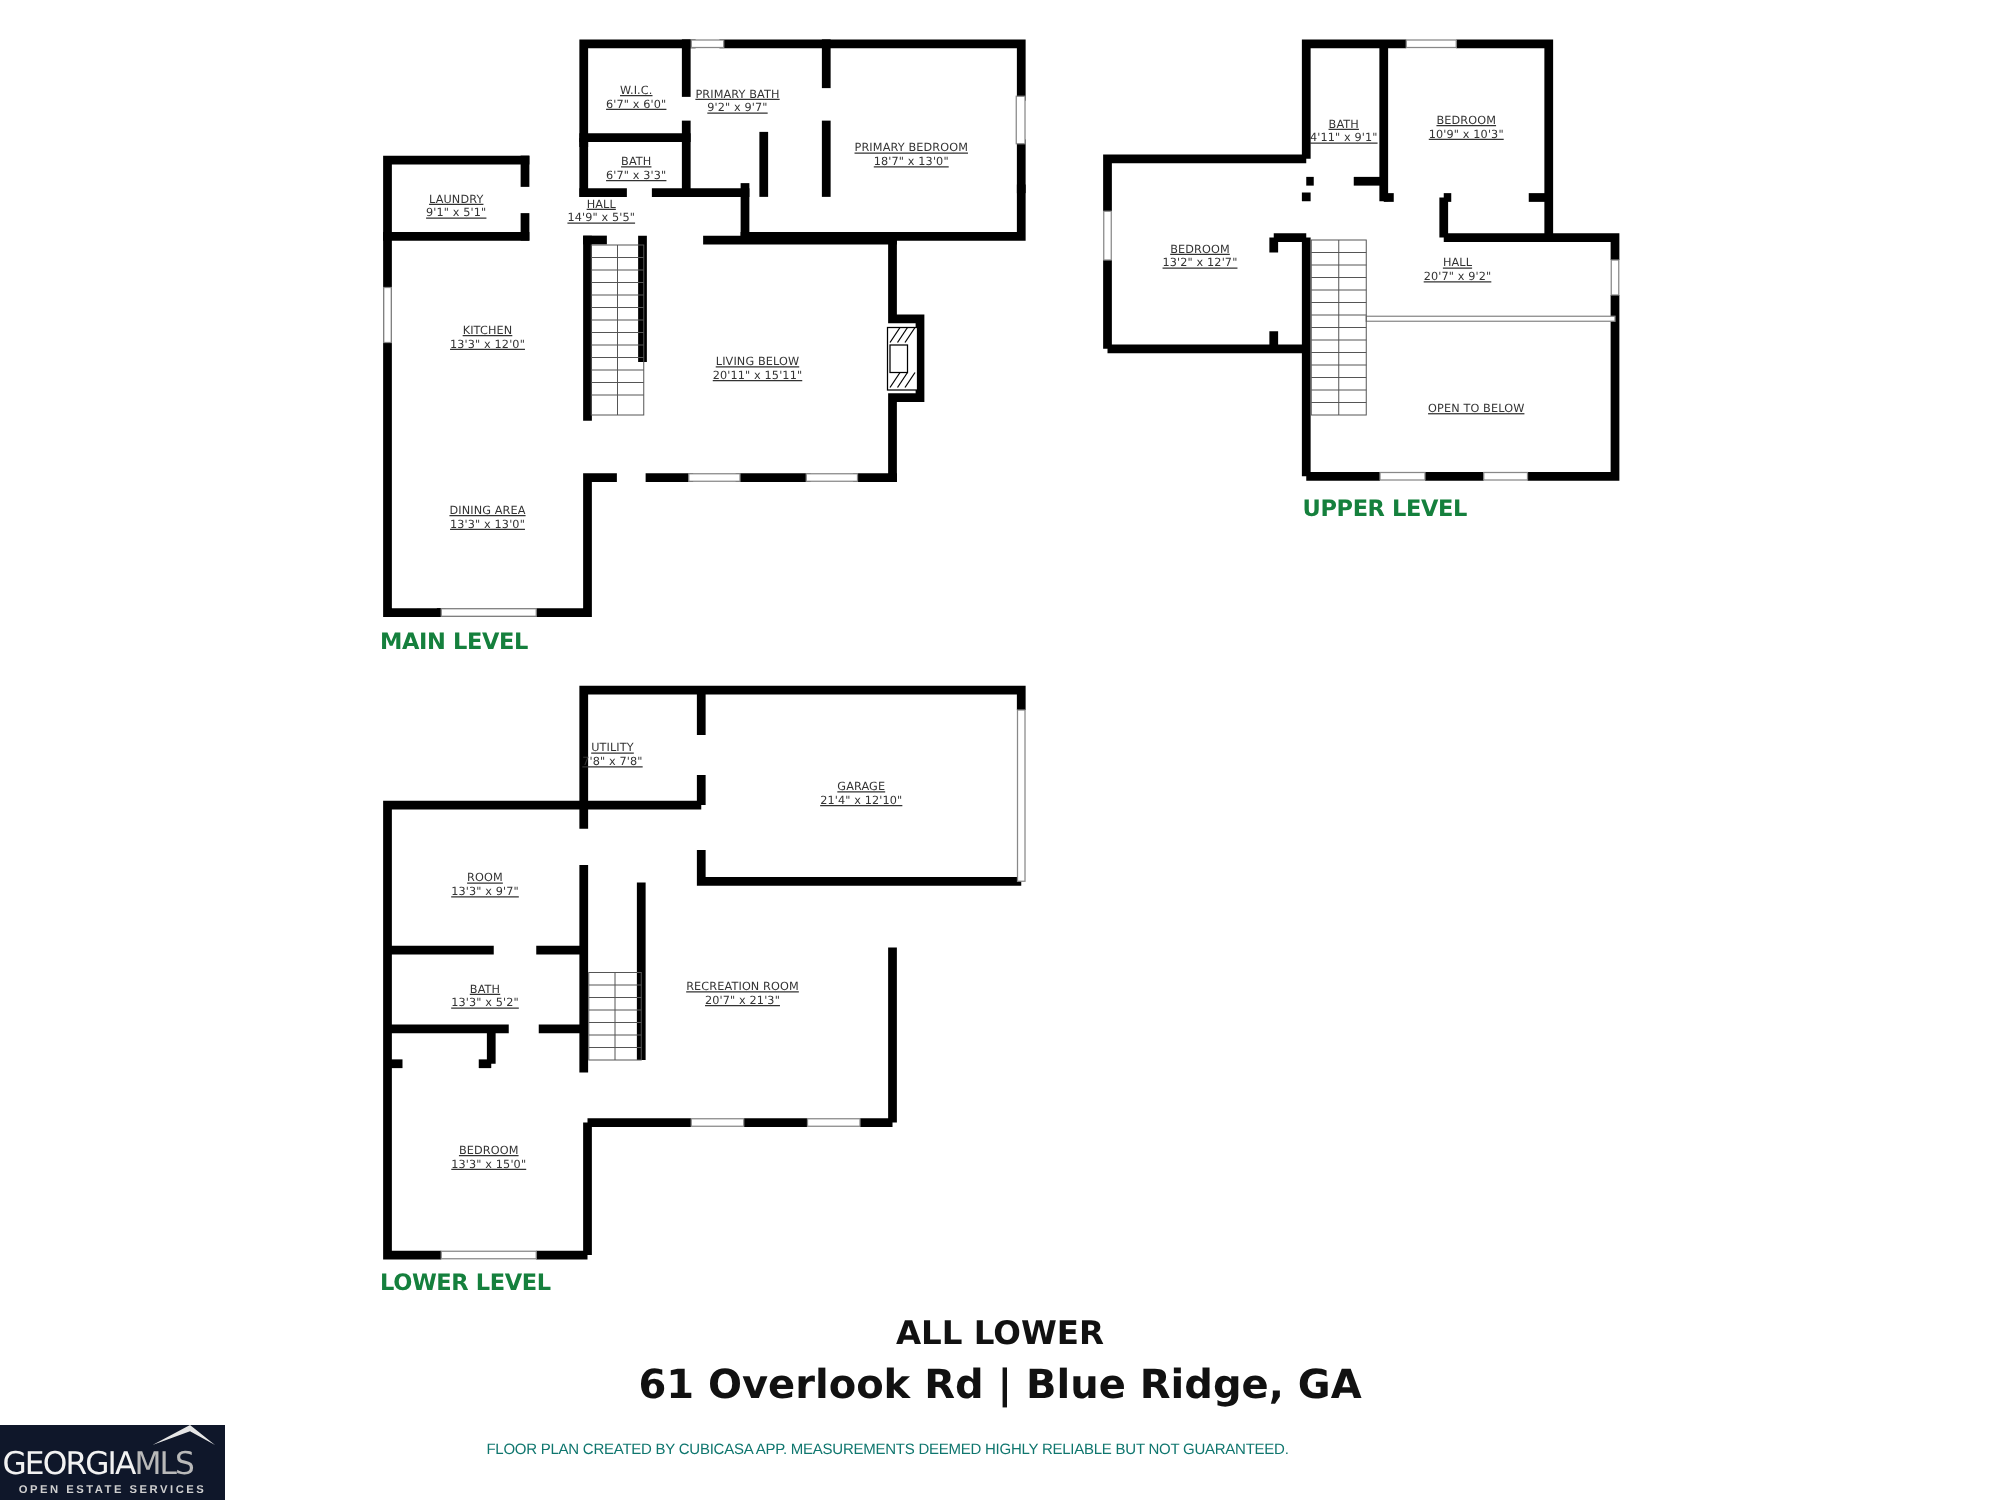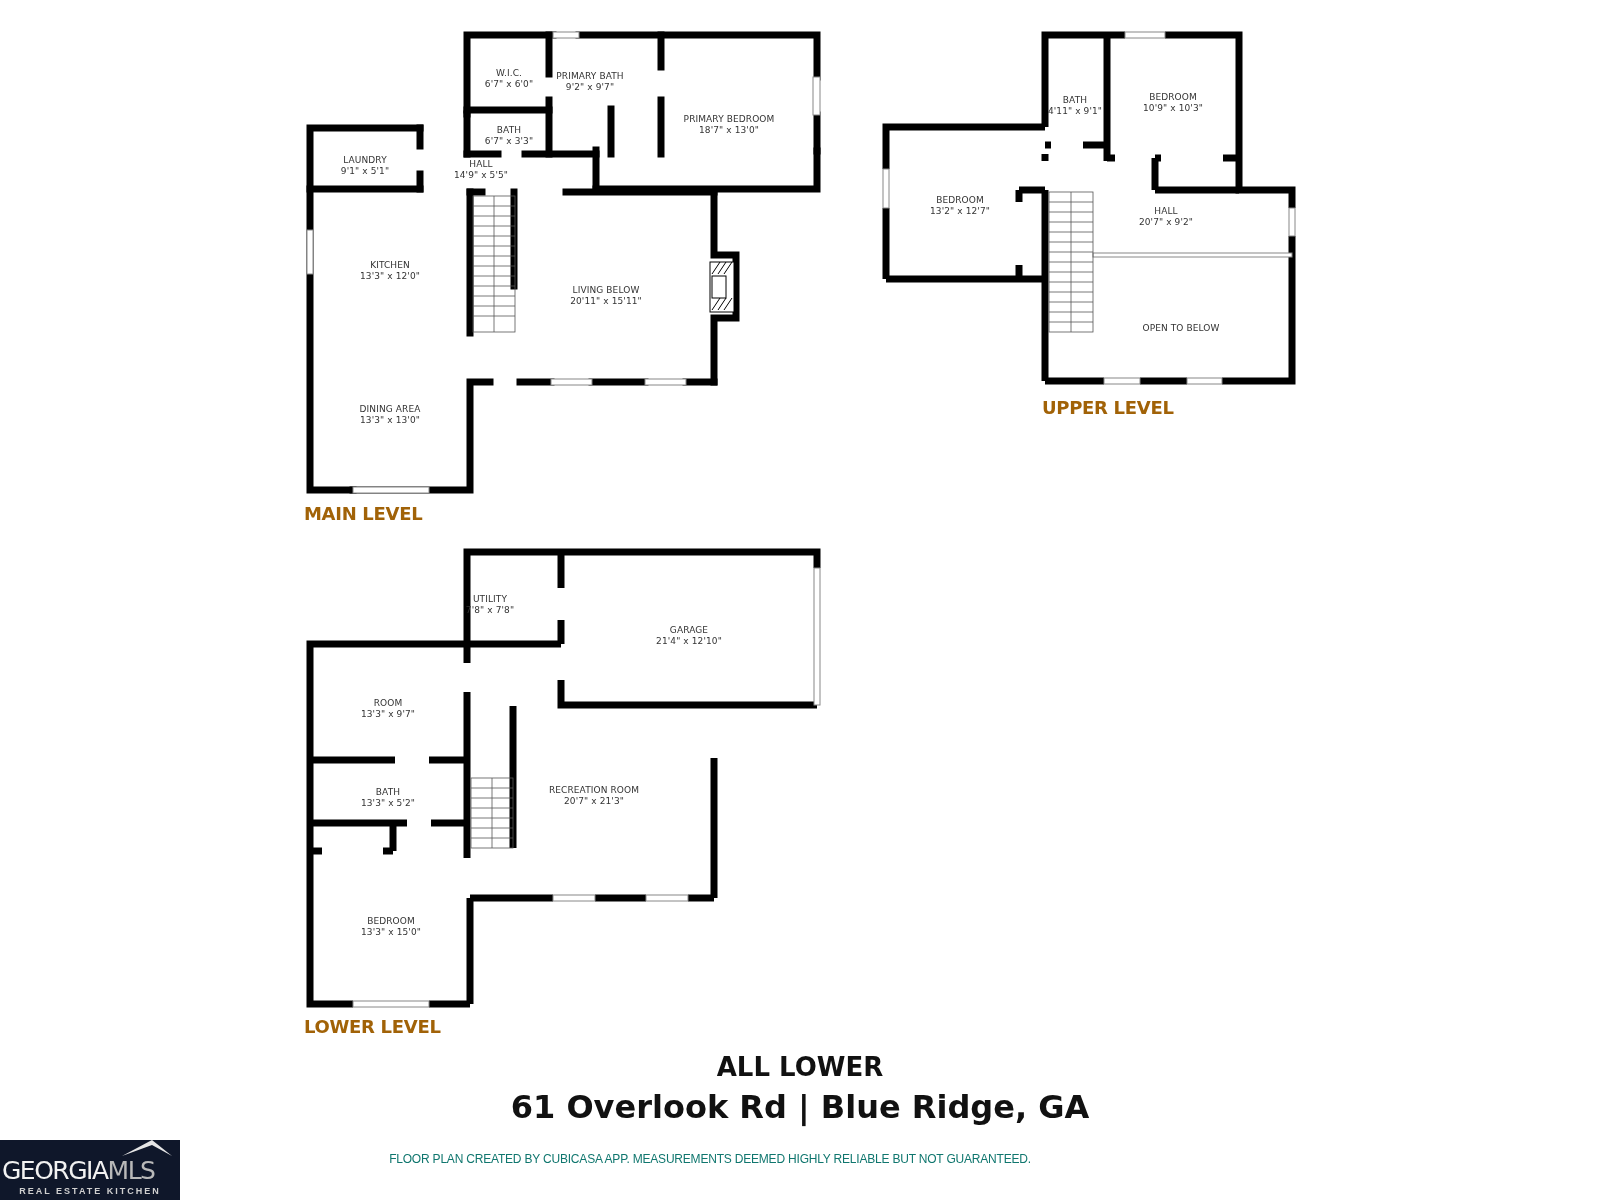--- a/index.html
+++ b/index.html
@@ -1,24 +1,24 @@
 <!DOCTYPE html>
 <html><head>
 <meta charset="utf-8">
 <style>
   html, body { margin: 0; padding: 0; background: #ffffff; }
   body { width: 1600px; height: 1200px; position: relative; overflow: hidden;
          font-family: "Liberation Sans", "DejaVu Sans", sans-serif; color: #111; }
   #plan { position: absolute; left: 0; top: 0; width: 1600px; height: 1200px; }
   .room-label { position: absolute; text-align: center; font-size: 9px; color: #333;
                 line-height: 11px; letter-spacing: 0.1px; transform: translate(-50%, -50%);
-                white-space: nowrap; font-family: "DejaVu Sans", sans-serif; }
+                white-space: nowrap; font-family: "DejaVu Sans", sans-serif; text-decoration: underline; }
   .room-label .dim { display: block; }
   .level-title { position: absolute; font-family: "DejaVu Sans", sans-serif; font-weight: bold;
-                 font-size: 18px; color: #a16207; letter-spacing: -0.3px; text-align: center; }
+                 font-size: 18px; color: #15803d; letter-spacing: -0.3px; text-align: center; }
   .all-levels { position: absolute; left: 0; width: 1600px; text-align: center;
                 font-family: "DejaVu Sans", sans-serif; font-weight: bold; color: #111; }
   .disclaimer { position: absolute; left: 0; width: 1420px; text-align: center; top: 1152px;
                 font-size: 12px; color: #0f766e; font-family: Liberation Sans, sans-serif; letter-spacing: -0.2px; }
   .logo { position: absolute; left: 0; top: 1140px; width: 180px; height: 60px; background: #0f172a; }
   .logo .brand { position: absolute; left: 2px; top: 16px; font-size: 25px; color: #f2f2f2;
                  font-family: "DejaVu Sans", sans-serif; letter-spacing: -1.5px; white-space: nowrap; }
   .logo .brand .mls { color: #b9b9b9; }
   .logo .tag { position: absolute; left: 0; width: 180px; top: 46px; text-align: center; font-size: 9px;
                color: #cfcfcf; letter-spacing: 2px; font-weight: bold; }
@@ -284,14 +284,14 @@
 <div class="all-levels" style="top:1088px;font-size:32px">61 Overlook Rd | Blue Ridge, GA</div>
 <div class="disclaimer">FLOOR PLAN CREATED BY CUBICASA APP. MEASUREMENTS DEEMED HIGHLY RELIABLE BUT NOT GUARANTEED.</div>
 
 <div class="logo">
   <svg width="50" height="16" viewBox="0 0 50 16">
     <polygon points="0,16 30,0 50,16 30,5" fill="#e6e6e6"></polygon>
   </svg>
   <div class="brand">
     <span>GEORGIA</span><span class="mls">MLS</span>
   </div>
-  <div class="tag">REAL ESTATE KITCHEN</div>
+  <div class="tag">OPEN ESTATE SERVICES</div>
 </div>
 
 </body></html>

